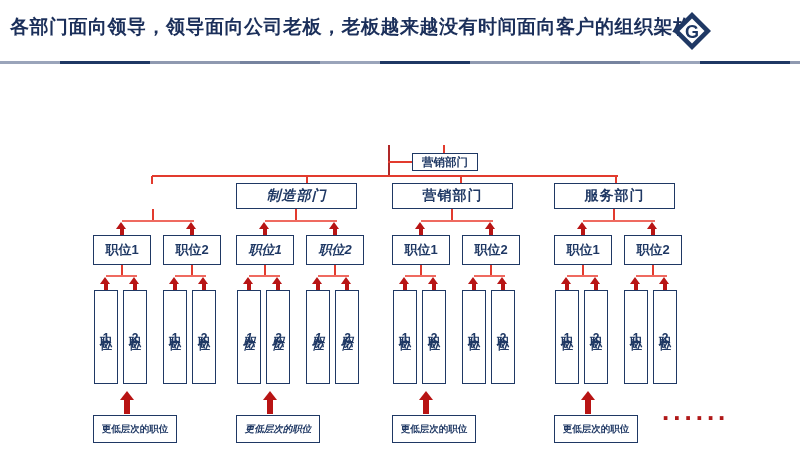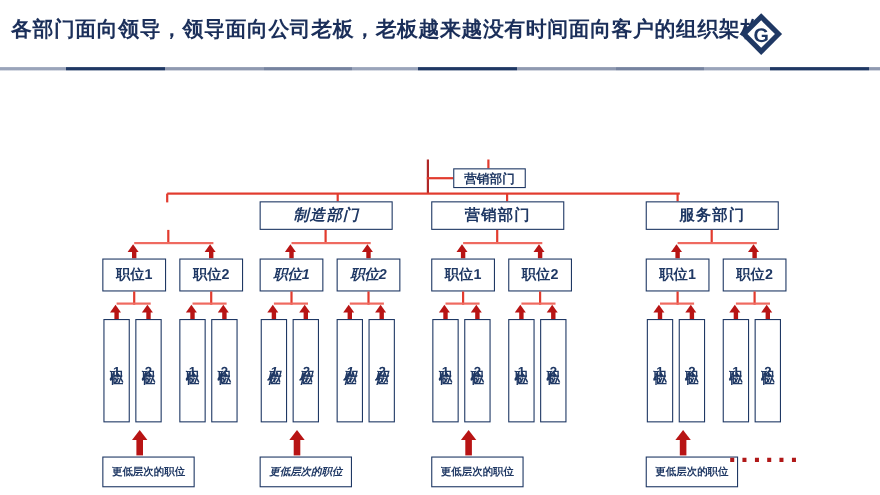--- a/index.html
+++ b/index.html
@@ -170,21 +170,21 @@
       <div class="box vbox v0">职位1</div>
       <div class="box vbox v1">职位2</div>
       <div class="box vbox v2">职位1</div>
       <div class="box vbox v3">职位2</div>
 
       <div class="head bighead" style="left:27px;top:208px;"></div>
       <div class="stem" style="left:31px;top:216px;width:6px;height:15px;"></div>
       <div class="box lower">更低层次的职位</div>
     </div>
 
-    <div class="group" style="left: 587px;">
+    <div class="group" style="left: 554px;">
       <div class="box dept">服务部门</div>
 
       <div class="ln" style="left:59px;top:26px;width:2px;height:12px;"></div>
       <div class="ln ln-lite" style="left:29px;top:37px;width:72px;height:2px;"></div>
       <div class="head" style="left:23px;top:39px;"></div>
       <div class="stem" style="left:27px;top:45px;width:4px;height:7px;"></div>
       <div class="head" style="left:93px;top:39px;"></div>
       <div class="stem" style="left:97px;top:45px;width:4px;height:7px;"></div>
 
       <div class="box pos1">职位1</div>

